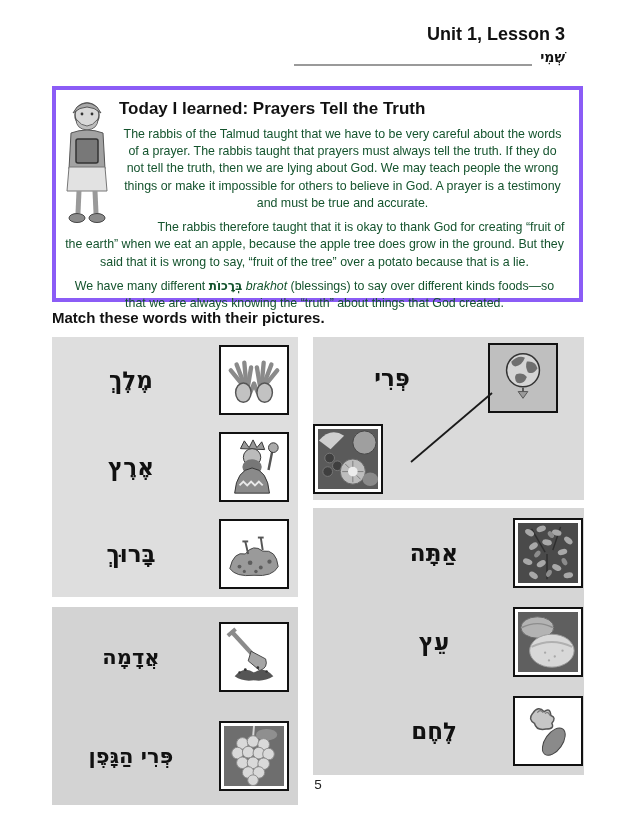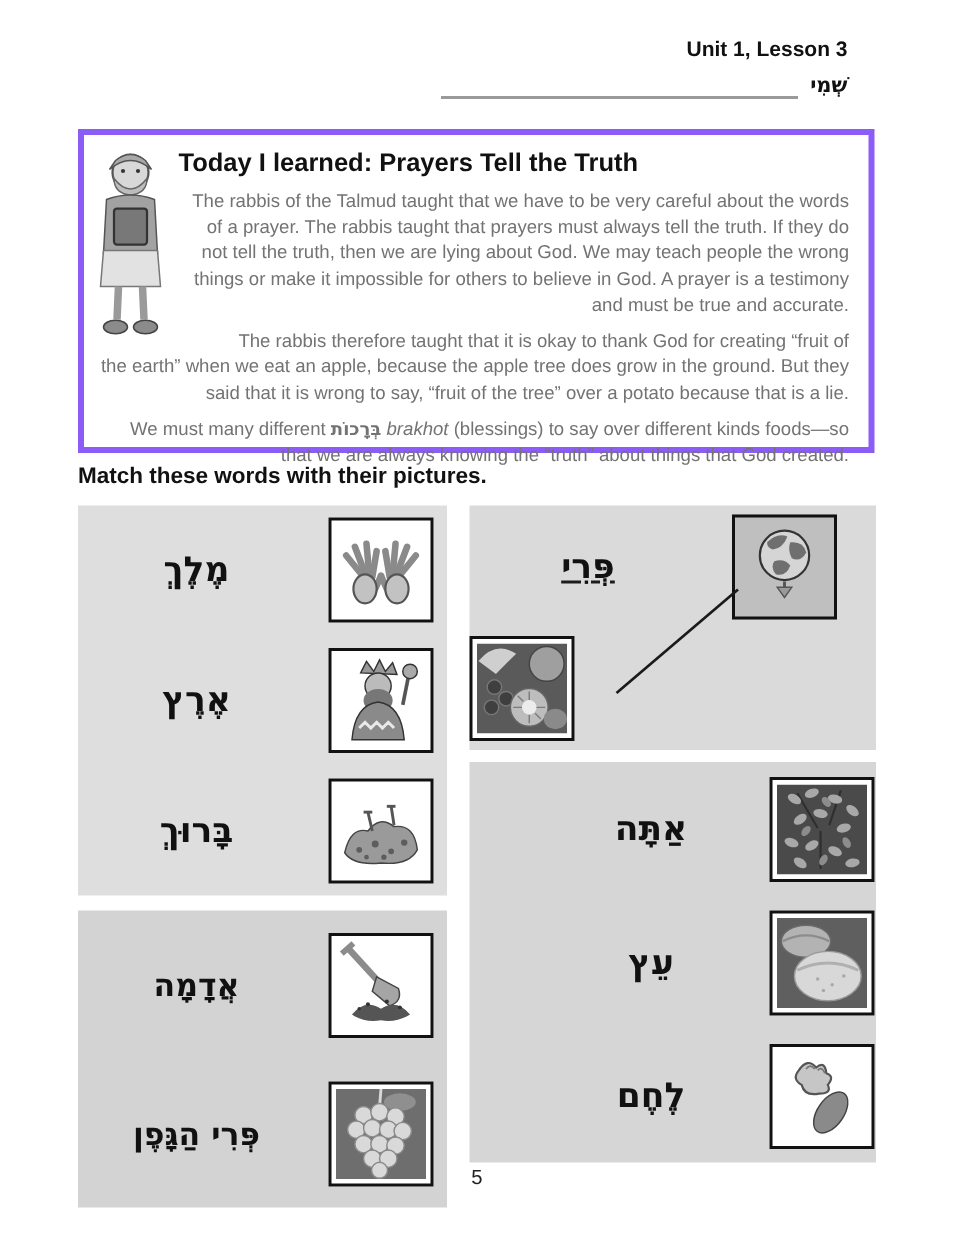--- a/index.html
+++ b/index.html
@@ -2,21 +2,21 @@
 <html><head>
 <meta charset="utf-8">
 <style>
   html,body{margin:0;padding:0;background:#fff;}
   .page{
     position:relative; width:636px; height:823px; background:#ffffff;
     font-family:"Liberation Sans", sans-serif; color:#1c1c1c; overflow:hidden;
   }
   .unit-label{
     position:absolute; top:24px; right:71px;
-    font-size:14px; font-weight:bold; color:#111;
+    font-size:18px; font-weight:bold; color:#111;
   }
   .name-row{
     position:absolute; top:42px; right:71px;
     display:flex; align-items:flex-end; gap:8px;
   }
   .name-line{
     display:inline-block; width:238px; height:22px;
     border-bottom:2px solid #9a9a9a;
   }
   .hebrew{font-family:"DejaVu Sans", sans-serif; direction:rtl; unicode-bidi:isolate;}
@@ -25,39 +25,39 @@
   .lesson-box{
     position:absolute; left:52px; top:86px; width:531px; height:216px;
     box-sizing:border-box; border:4px solid #8b5cf6; background:#fff;
     padding:7px 13px 6px 7px;
   }
   .rabbi{float:left; width:48px; height:127px; margin:2px 8px 2px 0;}
   .lesson-title{
     font-size:17px; font-weight:bold; color:#111; margin:2px 0 7px 0;
   }
   .lesson-box p{
-    font-size:12.4px; line-height:1.39; margin:0 0 7px 0; color:#737373;
-    text-align:right;
+    font-size:12.4px; line-height:1.39; margin:0 0 7px 0; color:#14532d;
+    text-align:center;
   }
   .lesson-box p.indent{text-indent:37px;}
   .hebrew-inline{font-family:"DejaVu Sans", sans-serif; font-weight:bold; font-size:12px;}
 
   .instruction{
     position:absolute; left:52px; top:309px;
     font-size:15px; font-weight:bold; color:#111; margin:0;
   }
 
   .match-area{position:absolute; left:52px; top:337px; width:532px; height:440px;}
   .match-box{
     position:absolute; display:flex; flex-direction:column;
     justify-content:center; box-sizing:border-box;
   }
   .box-lt{left:0; top:0; width:246px; height:260px; background:#dedede;}
   .box-lb{left:0; top:270px; width:246px; height:198px; background:#d3d3d3;}
-  .box-rt{left:261px; top:0; width:271px; height:163px; background:#dadada;text-decoration:underline;}
+  .box-rt{left:261px; top:0; width:271px; height:163px; background:#dadada;}
   .box-rb{left:261px; top:171px; width:271px; height:267px; background:#d6d6d6;padding-left:42px;}
   .match-row{
     display:flex; align-items:center; justify-content:space-between; flex:1;
   }
   .hebrew-word{
     font-family:"DejaVu Sans", sans-serif; direction:rtl;
     font-weight:bold; font-size:23px; color:#111;
     width:158px; text-align:center; flex:0 0 auto;
   }
   .box-lb .hebrew-word{font-size:21px;}
@@ -102,21 +102,21 @@
         <path d="M6 68 L42 68 L44 92 L4 92 Z" fill="#e2e2e2" stroke="#777"></path>
         <line x1="16" y1="92" x2="15" y2="114" stroke="#9a9a9a" stroke-width="5"></line>
         <line x1="32" y1="92" x2="33" y2="114" stroke="#9a9a9a" stroke-width="5"></line>
         <ellipse cx="14" cy="119" rx="8" ry="4.5" fill="#8b8b8b" stroke="#444"></ellipse>
         <ellipse cx="34" cy="119" rx="8" ry="4.5" fill="#8b8b8b" stroke="#444"></ellipse>
       </svg>
     </span>
     <h2 class="lesson-title">Today I learned: Prayers Tell the Truth</h2>
     <p>The rabbis of the Talmud taught that we have to be very careful about the words of a prayer. The rabbis taught that prayers must always tell the truth. If they do not tell the truth, then we are lying about God. We may teach people the wrong things or make it impossible for others to believe in God. A prayer is a testimony and must be true and accurate.</p>
     <p class="indent">The rabbis therefore taught that it is okay to thank God for creating “fruit of the earth” when we eat an apple, because the apple tree does grow in the ground. But they said that it is wrong to say, “fruit of the tree” over a potato because that is a lie.</p>
-    <p><span>We must many different </span><span class="hebrew-inline hebrew">בְּרָכוֹת</span><i> brakhot </i><span>(blessings) to say over different kinds foods—so that we are always knowing the “truth” about things that God created.</span></p>
+    <p><span>We have many different </span><span class="hebrew-inline hebrew">בְּרָכוֹת</span><i> brakhot </i><span>(blessings) to say over different kinds foods—so that we are always knowing the “truth” about things that God created.</span></p>
   </div>
 
   <h3 class="instruction">Match these words with their pictures.</h3>
 
   <div class="match-area">
 
     <div class="match-box box-lt">
       <div class="match-row">
         <span class="hebrew-word">מֶלֶךְ</span>
         <span class="pic-frame">

